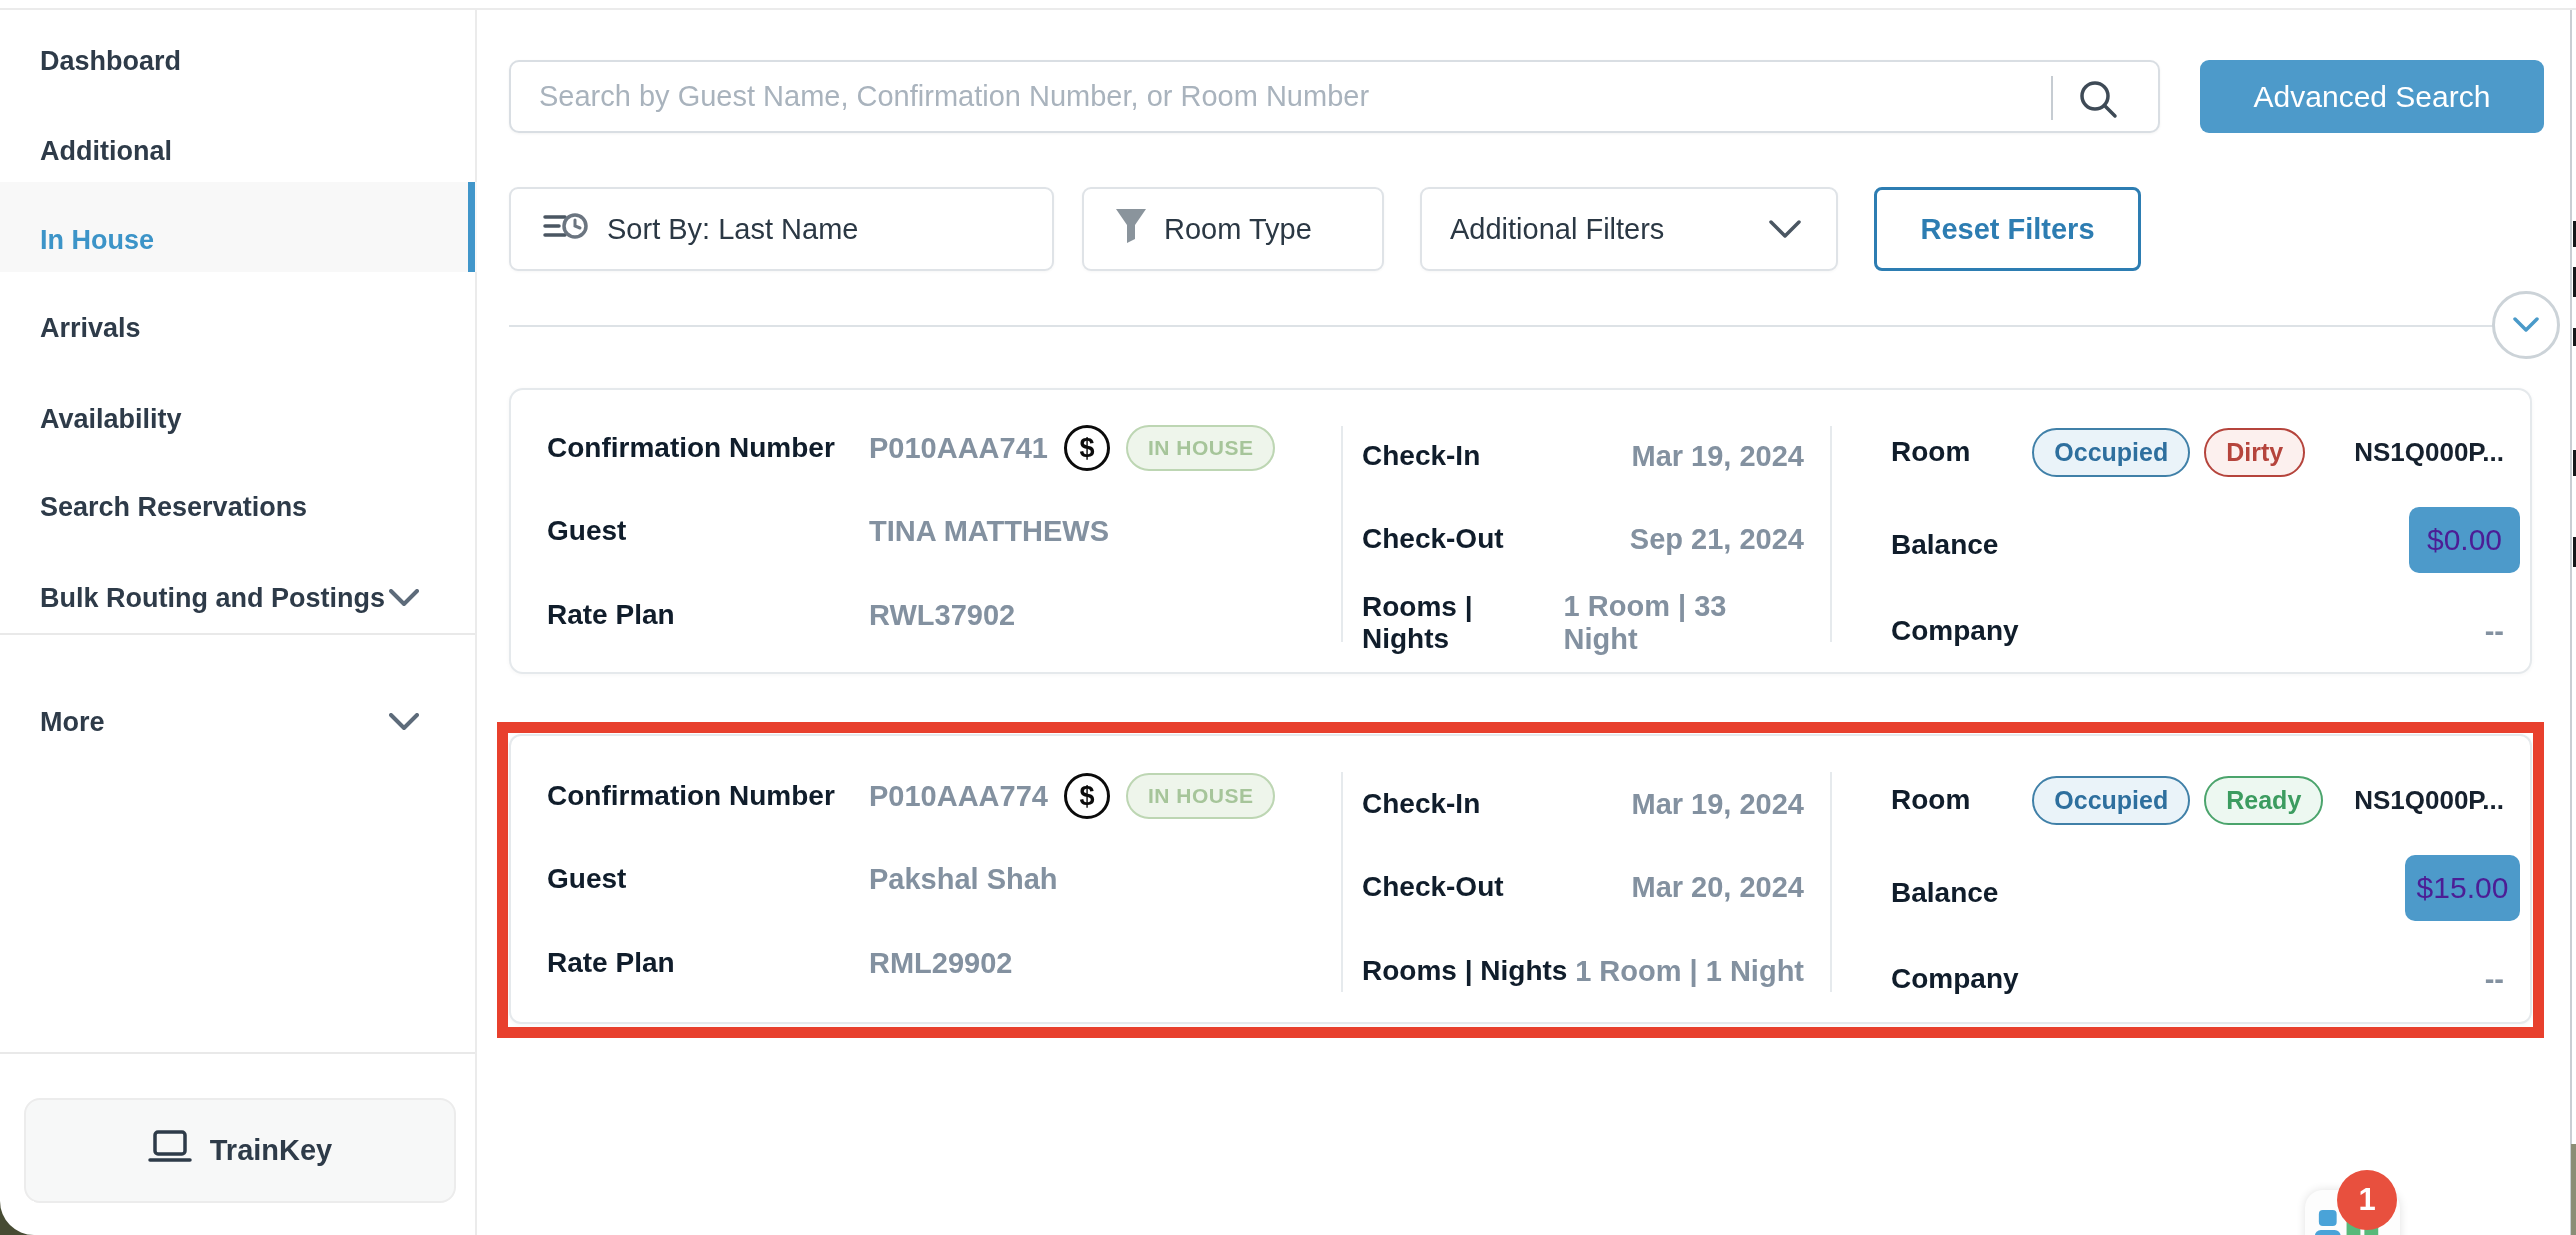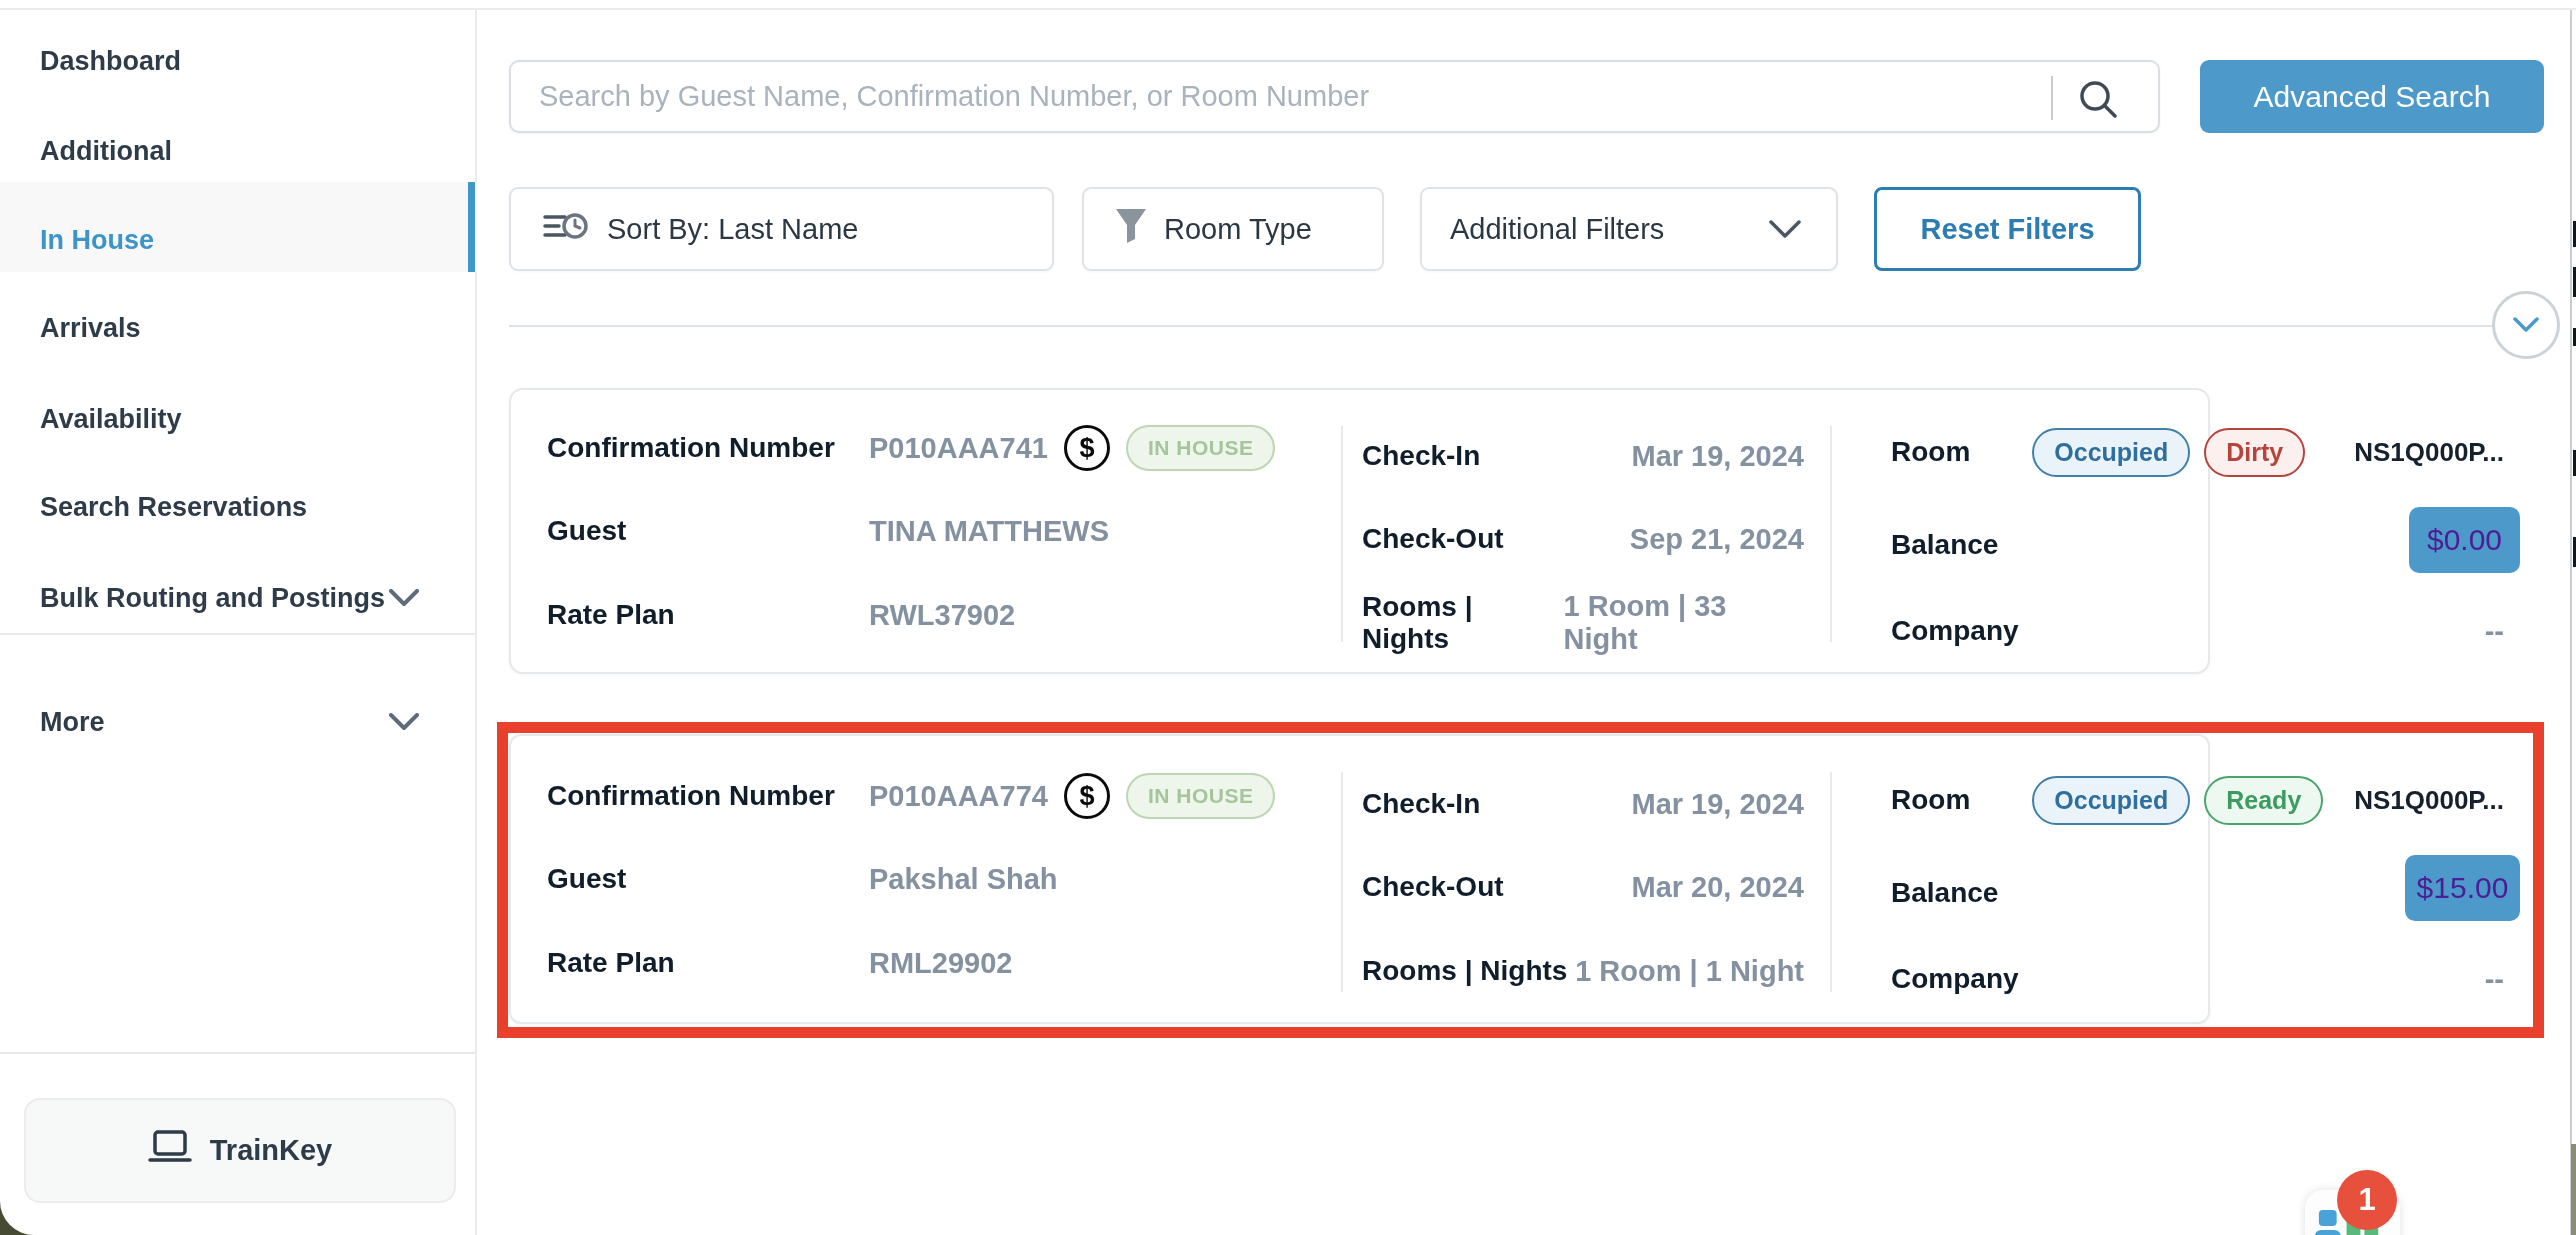--- a/index.html
+++ b/index.html
@@ -47,21 +47,21 @@
              border:3px solid #2d7db2;border-radius:8px;color:#2d7db2;font-size:29px;font-weight:600;
              display:flex;align-items:center;justify-content:center;cursor:pointer;
              font-family:"Liberation Sans",sans-serif;}
 
   
   .mid-divider{left:509px;top:325px;width:1985px;height:2px;background:#dde2e6;}
   .circle-chev{left:2492px;top:291px;width:68px;height:68px;border:3px solid #ccd3d8;border-radius:50%;
                background:#fff;display:flex;align-items:center;justify-content:center;cursor:pointer;}
 
   
-  .card{position:absolute;width:1701px;height:286px;background:#fff;border:2px solid #e5e9ec;border-radius:14px;
+  .card{position:absolute;width:2023px;height:286px;background:#fff;border:2px solid #e5e9ec;border-radius:14px;
         box-shadow:0 1px 4px rgba(0,0,0,.04);}
   .card .vdiv{position:absolute;top:36px;bottom:30px;width:2px;background:#e6eaed;}
   .row{position:absolute;display:flex;align-items:center;height:52px;}
   .lbl{font-size:28px;font-weight:700;color:#101d2b;}
   .val{font-size:29px;font-weight:600;color:#8391a0;}
   .dollar-icon{display:inline-flex;align-items:center;justify-content:center;width:46px;height:46px;
                border:3.5px solid #0b0b0b;border-radius:50%;font-size:27px;font-weight:700;color:#0b0b0b;
                margin-left:16px;}
   .pill{display:inline-flex;align-items:center;justify-content:center;border-radius:994px;font-weight:700;}
   .pill-inhouse{margin-left:16px;padding:9px 20px;font-size:21px;letter-spacing:0.5px;

